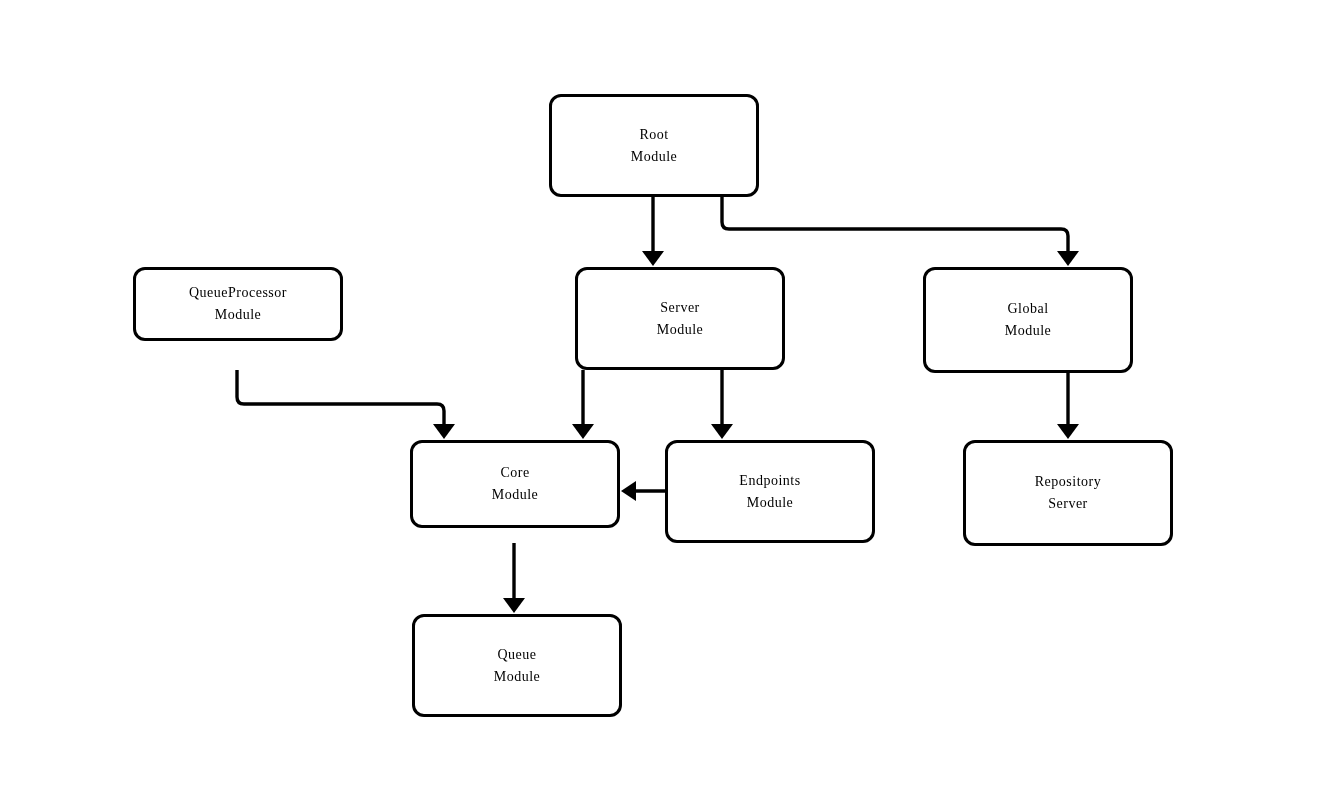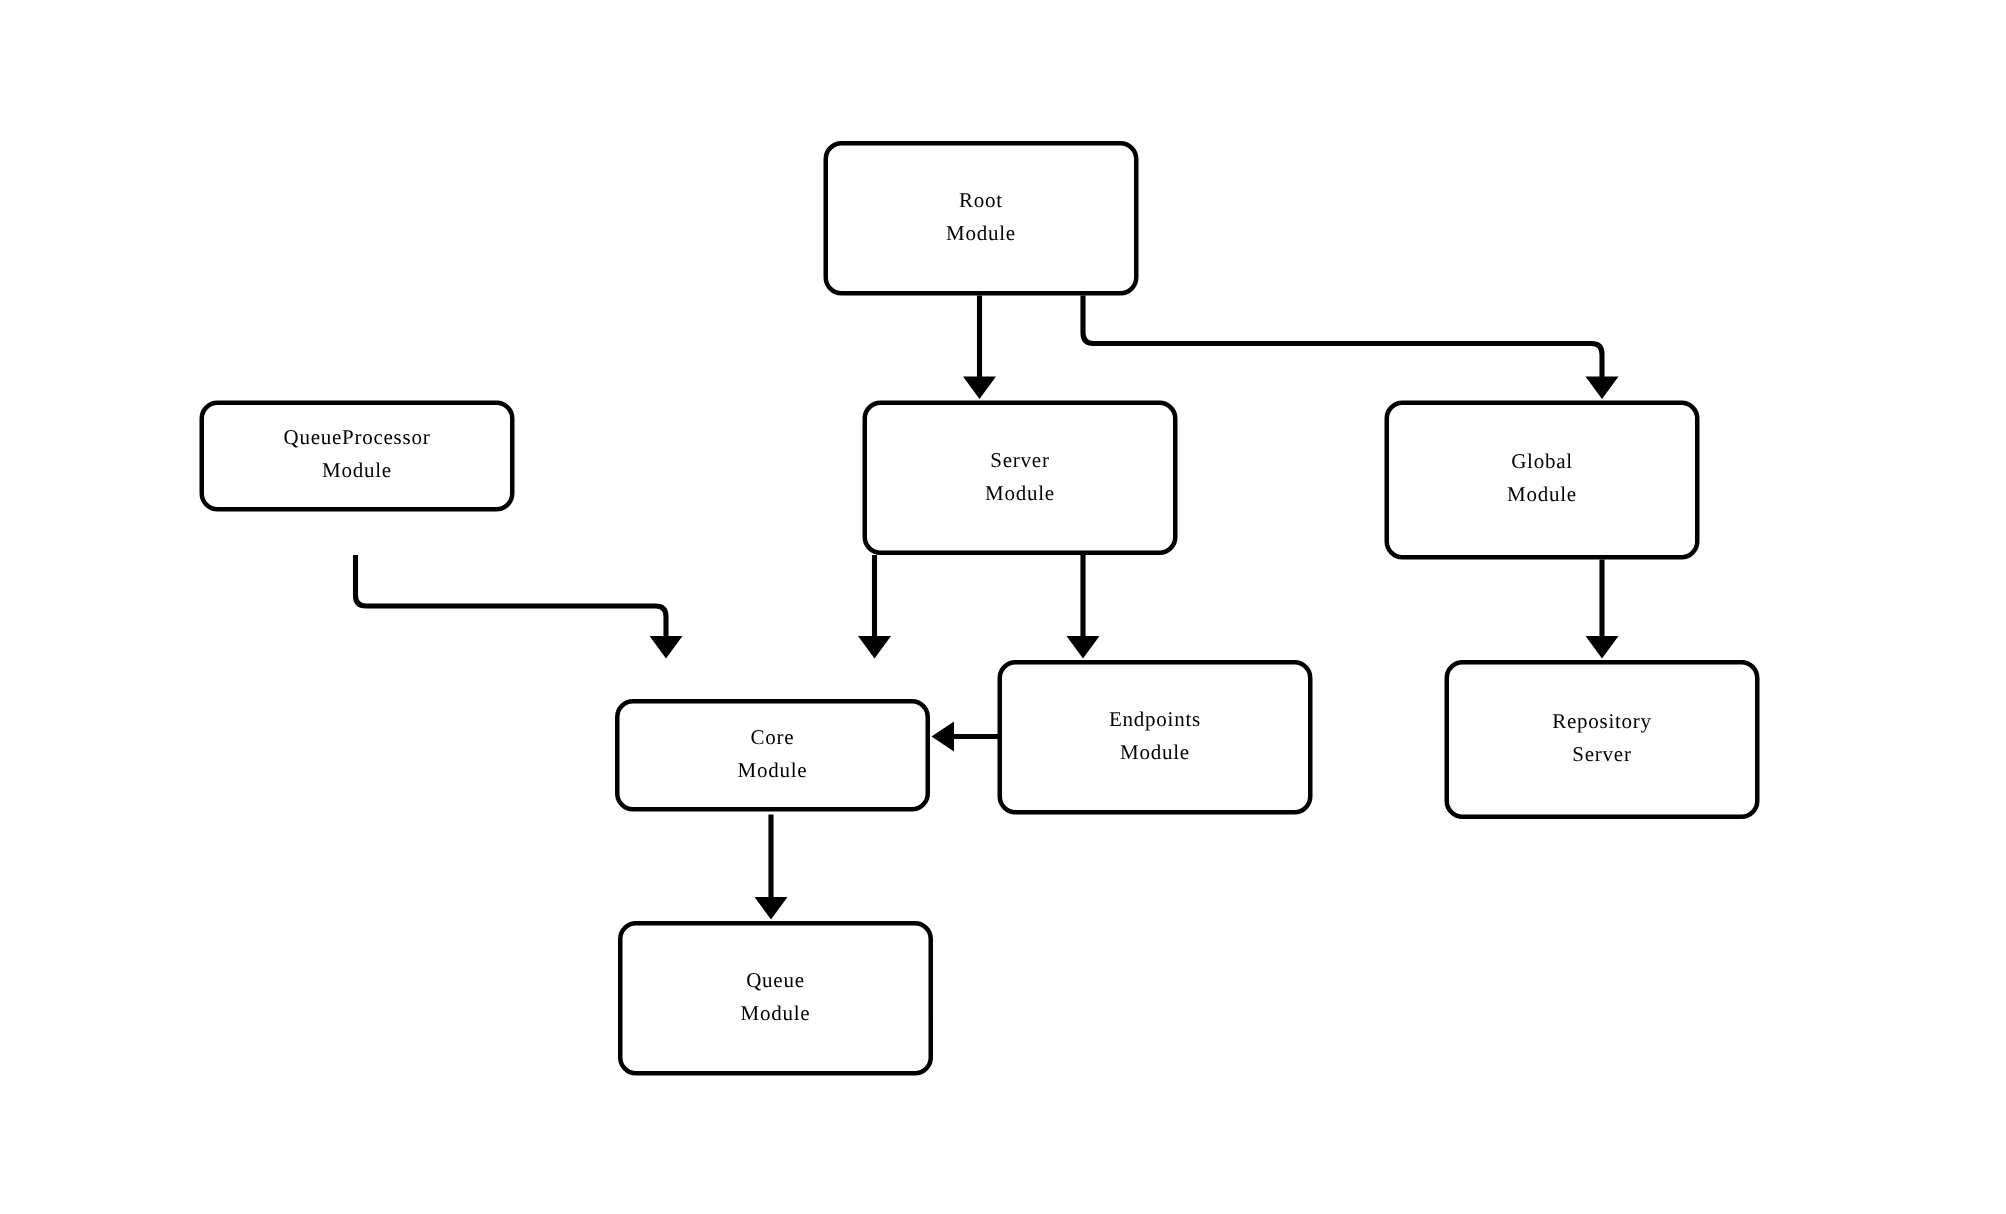--- a/index.html
+++ b/index.html
@@ -81,21 +81,21 @@
 Module</div>
       </div>
       <div class="node-box" style="left: 575px; top: 267px; width: 210px; height: 103px; border-color: rgb(0, 0, 0);">
         <div class="node-label" style="color: rgb(0, 0, 0);">Server
 Module</div>
       </div>
       <div class="node-box" style="left: 923px; top: 267px; width: 210px; height: 106px; border-color: rgb(0, 0, 0);">
         <div class="node-label" style="color: rgb(0, 0, 0);">Global
 Module</div>
       </div>
-      <div class="node-box" style="left: 410px; top: 466px; width: 210px; height: 75px; border-color: rgb(0, 0, 0);">
+      <div class="node-box" style="left: 410px; top: 440px; width: 210px; height: 88px; border-color: rgb(0, 0, 0);">
         <div class="node-label" style="color: rgb(0, 0, 0);">Core
 Module</div>
       </div>
       <div class="node-box" style="left: 665px; top: 440px; width: 210px; height: 103px; border-color: rgb(0, 0, 0);">
         <div class="node-label" style="color: rgb(0, 0, 0);">Endpoints
 Module</div>
       </div>
       <div class="node-box" style="left: 963px; top: 440px; width: 210px; height: 106px; border-color: rgb(0, 0, 0);">
         <div class="node-label" style="color: rgb(0, 0, 0);">Repository
 Server</div>

